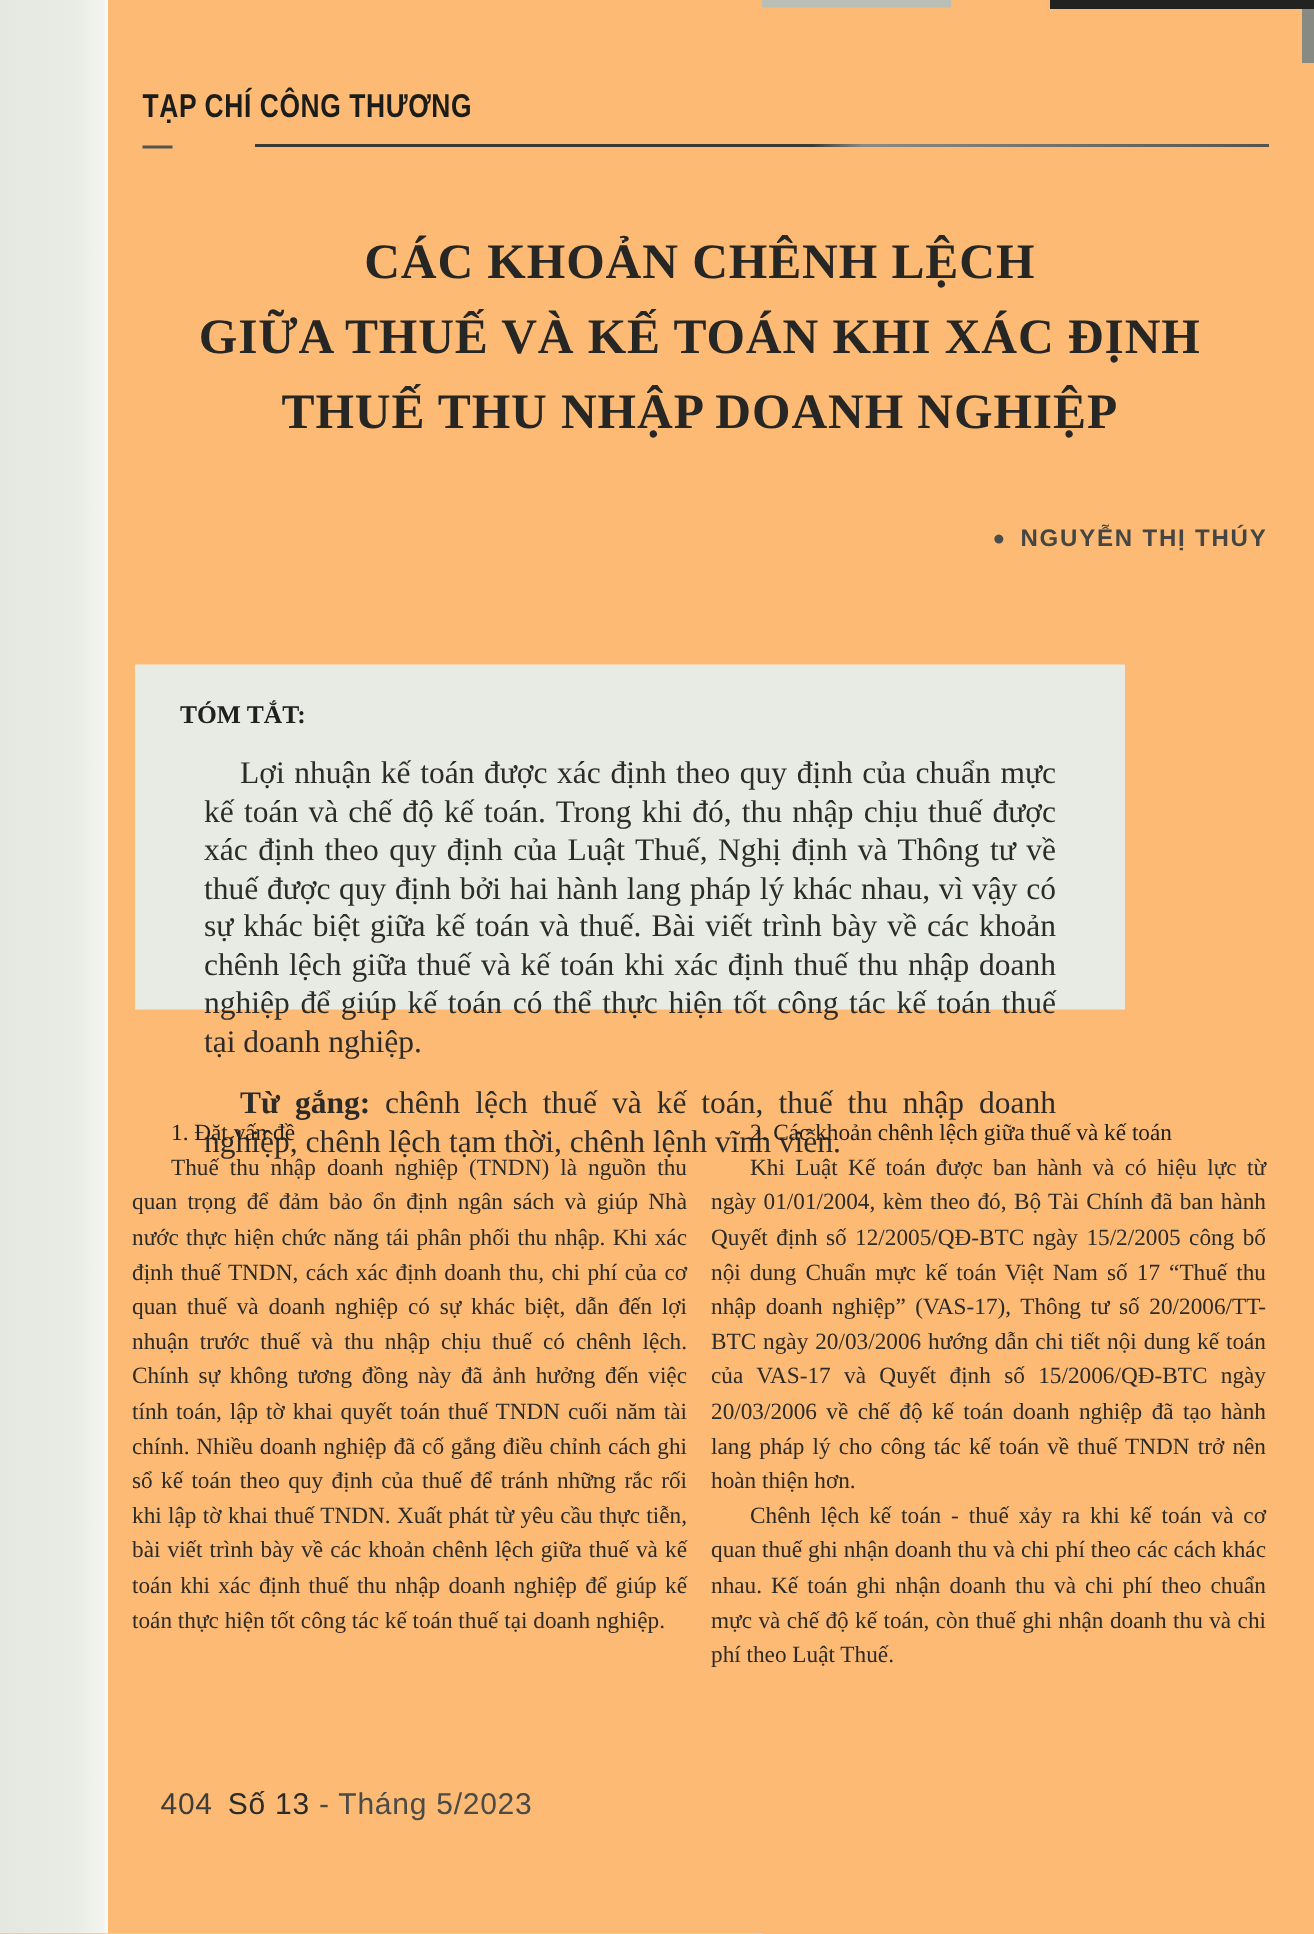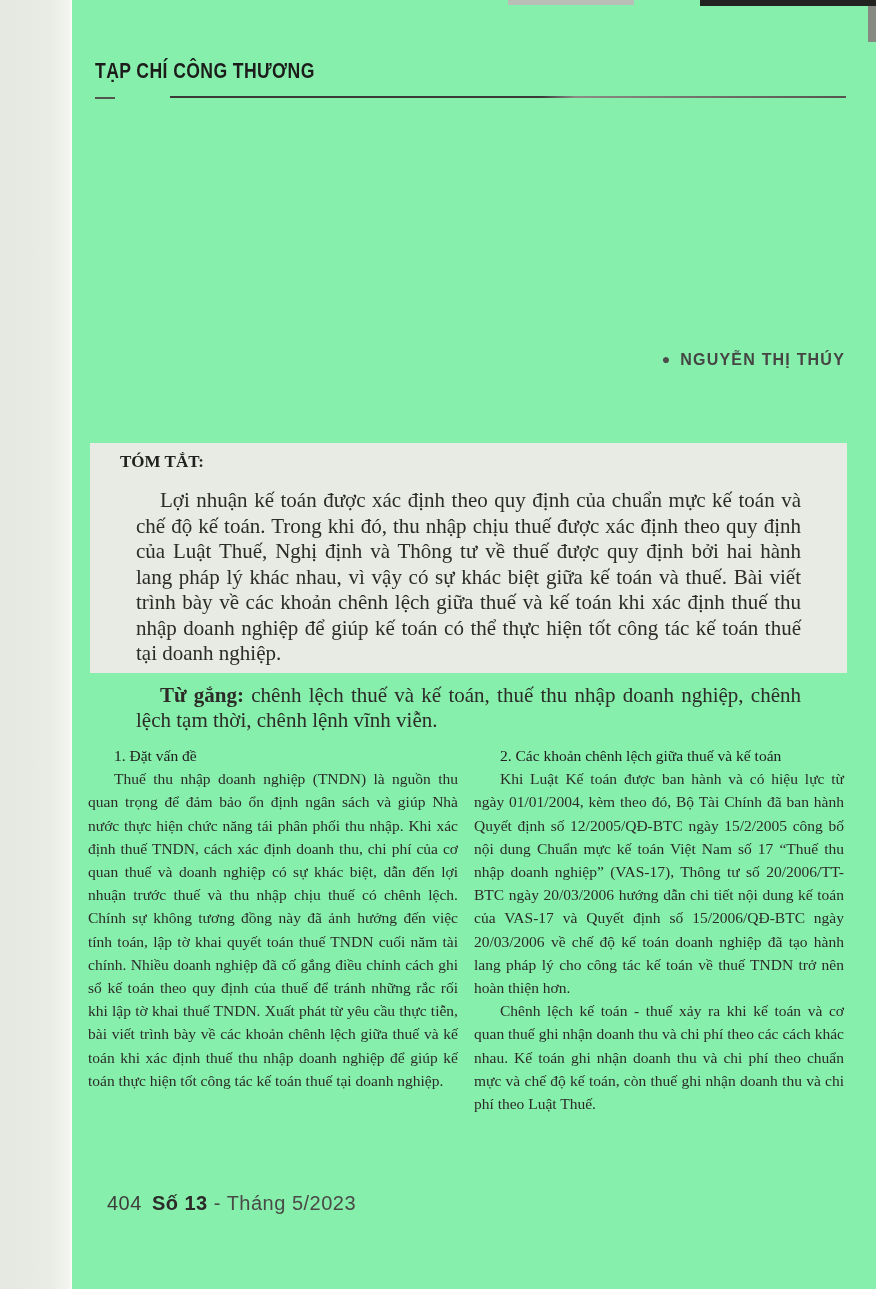--- a/index.html
+++ b/index.html
@@ -1,21 +1,21 @@
 <!DOCTYPE html>
 <html><head>
 <meta charset="utf-8">
 <style>
   html,body{margin:0;padding:0;background:#d8d8d4;}
   *{box-sizing:border-box;}
   .page{
     position:relative;
     width:876px;height:1289px;
     margin:0 auto;
-    background:#86efac;
+    background:#fdba74;
     overflow:hidden;
     font-family:"Liberation Serif", serif;
     color:#2e2d2a;
   }
   .scan-strip{
     position:absolute;left:0;top:0;width:72px;height:1289px;
     background:linear-gradient(90deg,#e4e8e1 0%,#e9ece5 70%,#f3f4ef 96%,#fdfdfb 100%);
   }
   .artifact{position:absolute;}
   .bar-faint{left:508px;top:0;width:126px;height:5px;background:#b9beb6;}
@@ -43,23 +43,23 @@
   .author-line{
     position:absolute;left:88px;top:351px;width:757px;
     text-align:right;
     font-family:"Liberation Sans", sans-serif;
     font-weight:700;font-size:16px;letter-spacing:1.2px;
     color:#454543;
   }
   .author-bullet{font-size:14px;margin-right:9px;color:#4c4c4a;position:relative;top:-1px;}
 
   .abstract-box{
-    position:absolute;left:90px;top:443px;width:757px;height:230px;
+    position:absolute;left:90px;top:443px;width:660px;height:230px;
     background:#e8ebe4;
-    padding:9px 30px 0 30px;
+    padding:24px 30px 0 30px;
   }
   .abstract-heading{
     font-weight:700;font-size:17px;color:#20201e;margin:0 0 7px 0;
   }
   .abstract-body,.abstract-keywords{
     margin:16px;font-size:21px;line-height:25.5px;text-align:justify;
     text-indent:24px;color:#2c2b28;
   }
   .kw-label{font-weight:700;}
 
@@ -74,36 +74,41 @@
   }
   .col p{margin:0;text-indent:26px;}
 
   .footer{
     position:absolute;left:95px;top:1192px;
     font-family:"Liberation Sans", sans-serif;
     font-size:20px;color:#4a4a47;letter-spacing:.5px;
     white-space:nowrap;
   }
   .footer .pageno{font-weight:400;margin-right:10px;color:#3d3d3a;margin-left:12px;}
-  .footer .issue{font-weight:700;color:#2b2b28;}
+  .footer .issue{font-weight:400;color:#2b2b28;}
 </style>
 </head>
 <body>
 
 <div class="page">
 
   <div class="scan-strip"></div>
   <div class="artifact bar-faint"></div>
   <div class="artifact bar-dark"></div>
   <div class="artifact notch-right"></div>
 
   <div class="journal-header">TẠP CHÍ CÔNG THƯƠNG</div>
   <div class="header-dash"></div>
   <div class="header-rule"></div>
 
+  <div class="title-block">
+    <div>CÁC KHOẢN CHÊNH LỆCH</div>
+    <div>GIỮA THUẾ VÀ KẾ TOÁN KHI XÁC ĐỊNH</div>
+    <div>THUẾ THU NHẬP DOANH NGHIỆP</div>
+  </div>
 
   <div class="author-line">
     <span class="author-bullet">●</span><span>NGUYỄN THỊ THÚY</span>
   </div>
 
   <div class="abstract-box">
     <p class="abstract-heading">TÓM TẮT:</p>
     <p class="abstract-body">Lợi nhuận kế toán được xác định theo quy định của chuẩn mực kế toán và chế độ kế toán. Trong khi đó, thu nhập chịu thuế được xác định theo quy định của Luật Thuế, Nghị định và Thông tư về thuế được quy định bởi hai hành lang pháp lý khác nhau, vì vậy có sự khác biệt giữa kế toán và thuế. Bài viết trình bày về các khoản chênh lệch giữa thuế và kế toán khi xác định thuế thu nhập doanh nghiệp để giúp kế toán có thể thực hiện tốt công tác kế toán thuế tại doanh nghiệp.</p>
     <p class="abstract-keywords"><span class="kw-label">Từ gắng:</span><span> chênh lệch thuế và kế toán, thuế thu nhập doanh nghiệp, chênh lệch tạm thời, chênh lệnh vĩnh viễn.</span></p>
   </div>

